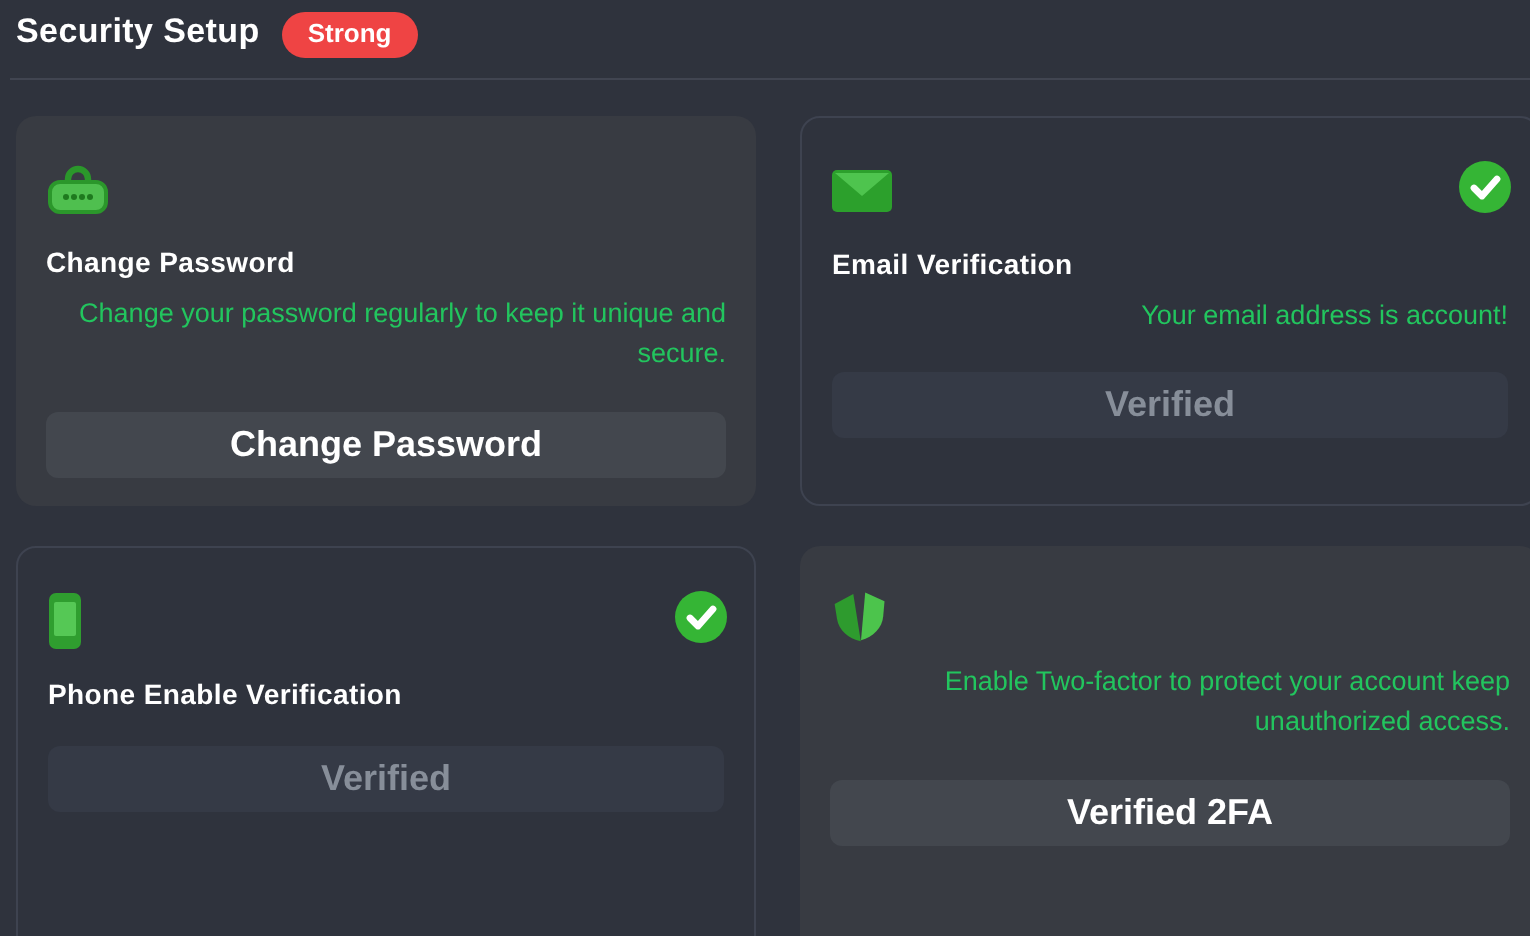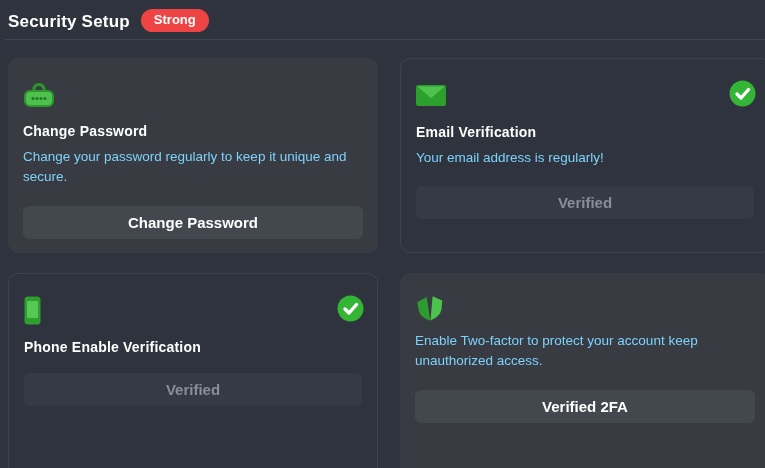--- a/index.html
+++ b/index.html
@@ -4,47 +4,47 @@
 <style>
   * { margin:0; padding:0; box-sizing:border-box; }
   html,body { width:765px; height:468px; overflow:hidden; }
   body {
     background:#2f333d;
     font-family:"Liberation Sans", sans-serif;
     position:relative;
     -webkit-font-smoothing:antialiased;
   }
   .header {
-    display:flex; align-items:flex-end; gap:11px;
-    padding:22px 8px 0 8px; height:32px;
+    display:flex; align-items:flex-start; gap:11px;
+    padding:6px 8px 0 8px; height:32px;
   }
   .page-title { color:#ffffff; font-size:17px; font-weight:700; letter-spacing:.2px; }
   .badge {
     background:#ef4444; color:#ffffff; font-size:13px; font-weight:700;
     border-radius:999px; padding:3px 13px 4px 13px; line-height:1.2;
   }
   .divider { border-top:1px solid #414551; margin:7px 0 0 5px; }
   .grid {
     position:absolute; top:58px; left:8px;
     display:grid;
     grid-template-columns:370px 370px;
     grid-template-rows:195px 230px;
     column-gap:22px; row-gap:20px;
   }
   .card { border-radius:10px; padding:22px 15px 0 15px; position:relative; }
   .card.elevated { background:#383b42; }
   .card.outline  { background:transparent; border:1px solid #3e4350; }
   .card-icon { height:28px; display:flex; align-items:center; }
   .card-title { margin-top:15px; color:#ffffff; font-size:14px; font-weight:700; letter-spacing:.2px; }
-  .card-desc  { margin-top:8px; color:#7dd3fc; font-size:13.5px; line-height:1.5; }
+  .card-desc  { margin-top:8px; color:#22c55e; font-size:13.5px; line-height:1.5;text-align:right; }
   .card-btn {
     margin-top:18px; width:100%; height:33px; border:none; border-radius:6px;
     display:flex; align-items:center; justify-content:center;
     font-family:"Liberation Sans", sans-serif;
-    font-size:15px; font-weight:700; cursor:pointer;
+    font-size:18px; font-weight:700; cursor:pointer;
   }
   .btn-active   { background:#43474e; color:#ffffff; }
   .btn-disabled { background:#353a46; color:#878e99; }
   .check-badge { position:absolute; top:21px; right:13px; width:27px; height:27px; }
 </style>
 </head>
 <body>
 
 <div class="header">
   <span class="page-title">Security Setup</span>
@@ -77,21 +77,21 @@
         <path d="M8 14 l4 4 l7.5 -8.5" fill="none" stroke="#ffffff" stroke-width="3.4" stroke-linecap="round" stroke-linejoin="round"></path>
       </svg>
     </span>
     <div class="card-icon">
       <svg width="30" height="21" viewBox="0 0 30 21">
         <rect x="0" y="0" width="30" height="21" rx="2.5" fill="#2ca02c"></rect>
         <polygon points="1.5,1.5 28.5,1.5 15,13" fill="#4ec44e"></polygon>
       </svg>
     </div>
     <div class="card-title">Email Verification</div>
-    <div class="card-desc">Your email address is regularly!</div>
+    <div class="card-desc">Your email address is account!</div>
     <button class="card-btn btn-disabled">Verified</button>
   </div>
 
   <div class="card outline">
     <span class="check-badge">
       <svg width="27" height="27" viewBox="0 0 27 27">
         <circle cx="13.5" cy="13.5" r="13" fill="#35b535"></circle>
         <path d="M8 14 l4 4 l7.5 -8.5" fill="none" stroke="#ffffff" stroke-width="3.4" stroke-linecap="round" stroke-linejoin="round"></path>
       </svg>
     </span>

